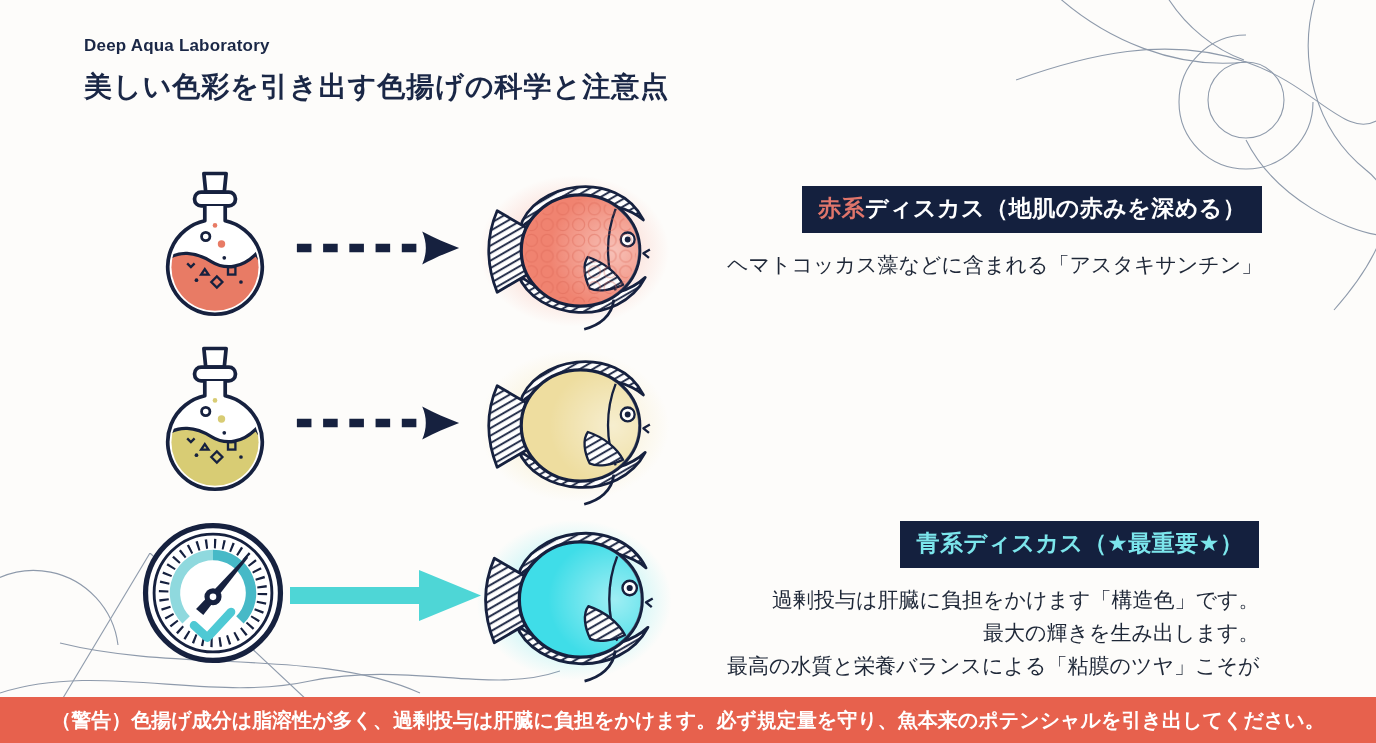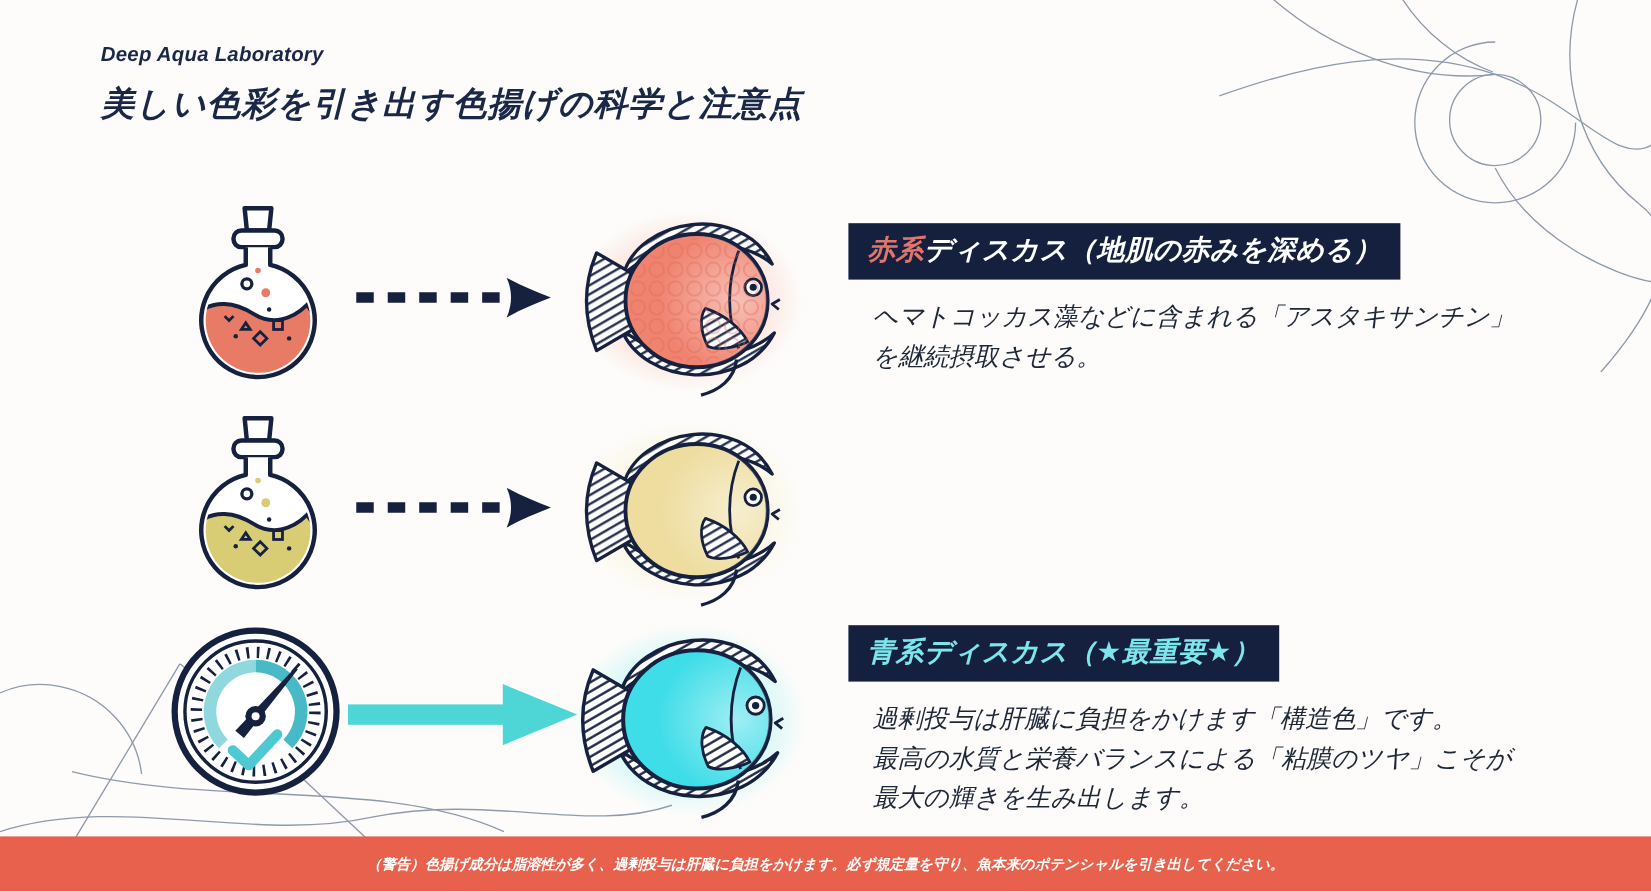--- a/index.html
+++ b/index.html
@@ -5,21 +5,20 @@
   html,body{margin:0;padding:0;}
   body{
     font-family:"Liberation Sans","DejaVu Sans",sans-serif;
     background:#ffffff;
   }
   .stage{
     position:relative;
     width:1376px;height:743px;
     background:var(--background,#fdfcfa);
     overflow:hidden;
-    font-style:italic;
   }
   
   .deco{position:absolute;pointer-events:none;}
   .deco-tr{top:0;right:0;}
   .deco-bl{left:0;bottom:40px;}
 
   .brand{
     position:absolute;left:84px;top:36px;
     font-size:17px;font-weight:700;letter-spacing:.2px;
     color:var(--title-text,#1a2746);
@@ -32,21 +31,21 @@
 
   .icon-abs{position:absolute;}
 
   .fishwrap{position:absolute;width:212px;height:162px;}
   .fishwrap svg{position:relative;width:100%;height:100%;z-index:2;}
   .glow{position:absolute;inset:-16px;z-index:1;border-radius:50%;}
   .glow-red{background:radial-gradient(closest-side,rgba(246,134,112,.55),rgba(246,134,112,0) 78%);}
   .glow-yellow{background:radial-gradient(closest-side,rgba(240,218,140,.55),rgba(240,218,140,0) 78%);}
   .glow-cyan{background:radial-gradient(closest-side,rgba(62,228,238,.6),rgba(62,228,238,0) 80%);}
 
-  .textblock{position:absolute;left:707px;}
+  .textblock{position:absolute;left:707px;text-align:right;}
   .badge{
     display:inline-block;
     background:var(--navy,#14203e);
     color:#ffffff;
     font-size:23px;font-weight:700;
     padding:7px 16px 9px 16px;
     letter-spacing:.5px;
     white-space:nowrap;
   }
   .acc-red{color:var(--accent-red,#e0756b);}
@@ -58,21 +57,21 @@
     font-size:21px;font-weight:500;line-height:33px;
     color:var(--body-text,#1e2737);
     white-space:nowrap;
     margin-left:20px;
   }
 
   .banner{
     position:absolute;left:0;top:697px;width:1376px;height:46px;
     background:var(--banner-bg,#e7614d);
     color:var(--banner-text,#ffffff);
-    font-size:12px;font-weight:700;
+    font-size:20px;font-weight:700;
     text-align:center;line-height:46px;
     white-space:nowrap;
   }
 </style>
 </head>
 <body>
 
 <div class="stage">
 
   <svg width="0" height="0" style="position:absolute" aria-hidden="true">
@@ -174,21 +173,20 @@
       <use href="#fish-shape"></use>
       <ellipse cx="112" cy="87" rx="60" ry="56" fill="url(#hexdots)" opacity="0.4"></ellipse>
     </svg>
   </div>
   <div class="textblock" style="top:186px">
     <div class="badge">
       <span class="acc-red">赤系</span><span class="rest">ディスカス（地肌の赤みを深める）</span>
     </div>
     <div class="body-lines">
       <div>ヘマトコッカス藻などに含まれる「アスタキサンチン」</div>
-      <div>を継続摂取させる。</div>
     </div>
   </div>
 
   <svg class="icon-abs" style="left:150px;top:342px;--lq:var(--liquid-yellow)" width="130" height="153">
       <use href="#flask-shape"></use>
     </svg>
   <svg class="icon-abs" style="left:293px;top:403px" width="170" height="40">
       <use href="#arrow-dashed"></use>
     </svg>
   <div class="fishwrap" style="left:468px;top:345px;--fb:var(--fish-yellow)">
@@ -218,20 +216,20 @@
     <svg viewBox="0 0 210 175">
         <use href="#fish-shape"></use>
       </svg>
   </div>
   <div class="textblock" style="top:521px">
     <div class="badge">
       <span class="acc-cyan">青系ディスカス（★最重要★）</span><span class="rest"></span>
     </div>
     <div class="body-lines">
       <div>過剰投与は肝臓に負担をかけます「構造色」です。</div>
+      <div>最大の輝きを生み出します。</div>
       <div>最高の水質と栄養バランスによる「粘膜のツヤ」こそが</div>
-      <div>最大の輝きを生み出します。</div>
     </div>
   </div>
 
   <div class="banner">（警告）色揚げ成分は脂溶性が多く、過剰投与は肝臓に負担をかけます。必ず規定量を守り、魚本来のポテンシャルを引き出してください。</div>
 
 </div>
 
 </body></html>

